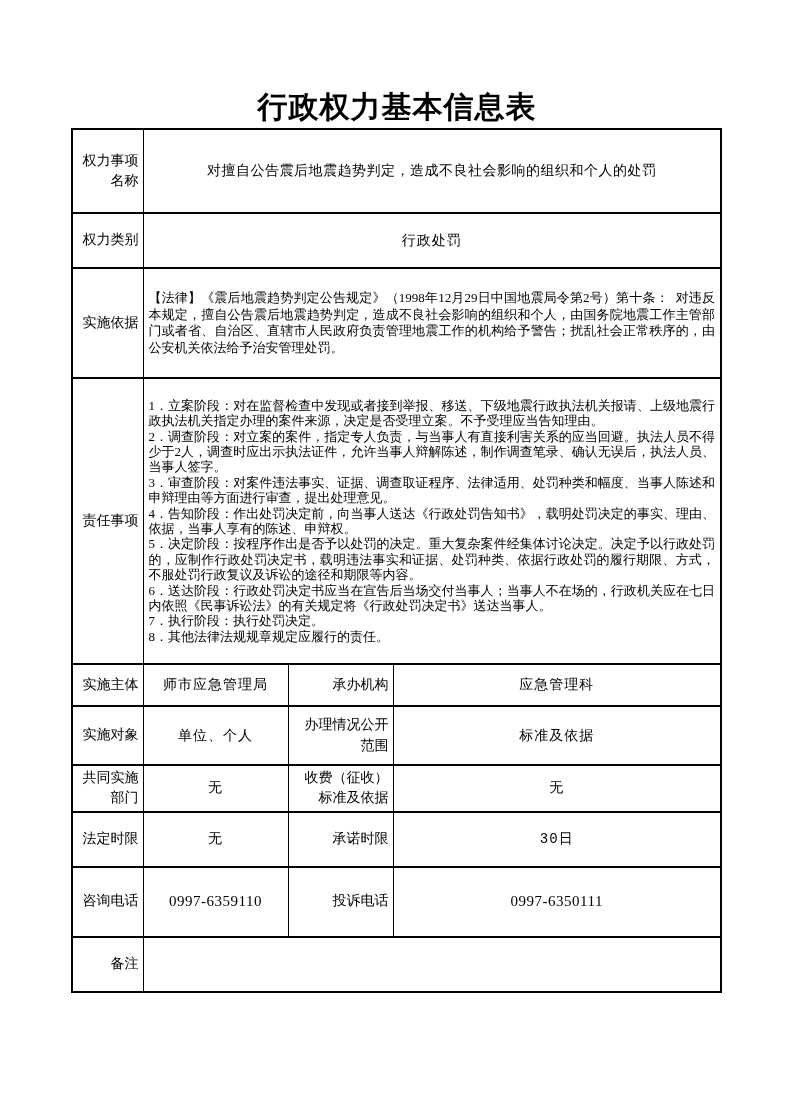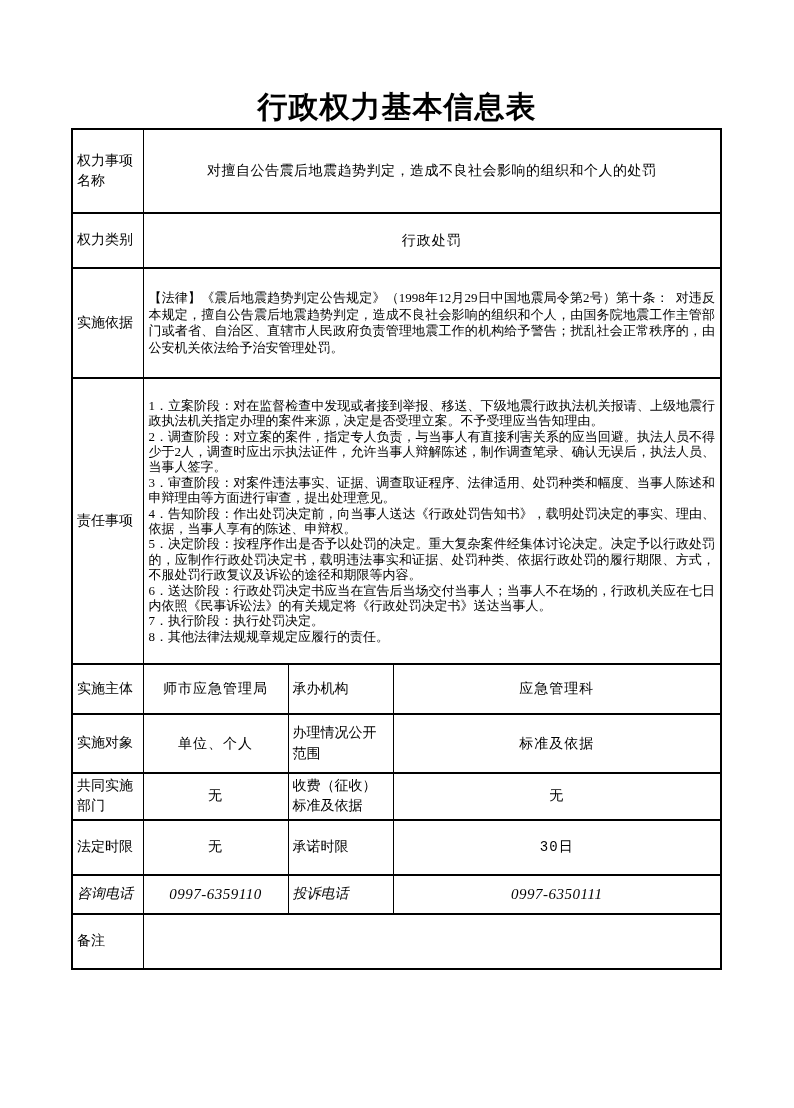--- a/index.html
+++ b/index.html
@@ -36,21 +36,21 @@
   }
   .info-table td {
     border-left: 1px solid #000000;
     border-right: 1px solid #000000;
     border-top: 2px solid #000000;
     border-bottom: 2px solid #000000;
     vertical-align: middle;
     overflow: hidden;
   }
   .cell-label {
-    text-align: left;
+    text-align: right;
     font-size: 14px;
     line-height: 1.45;
     padding: 2px 4px;
   }
   .cell-value {
     text-align: center;
     font-size: 14px;
     letter-spacing: 1px;
     padding: 2px 6px;
   }
@@ -63,24 +63,24 @@
     font-size: 13px;
     padding: 4px 5px;
     vertical-align: middle;
   }
   .basis-text { line-height: 16.5px; }
   .resp-text  { line-height: 15.4px; }
   tr.h-84  { height: 84px; }
   tr.h-55  { height: 55px; font-family: Liberation Mono, monospace; }
   tr.h-110 { height: 110px; }
   tr.h-286 { height: 286px; }
-  tr.h-50  { height: 50px; }
+  tr.h-50  { height: 42px; }
   tr.h-59  { height: 59px; }
   tr.h-54  { height: 39px; }
-  tr.h-53  { height: 39px; font-style: italic; }
+  tr.h-53  { height: 70px; }
 </style>
 </head>
 <body>
 
 <div class="page">
 
   <h1 class="doc-title">行政权力基本信息表</h1>
 
   <table class="info-table">
     <colgroup>

